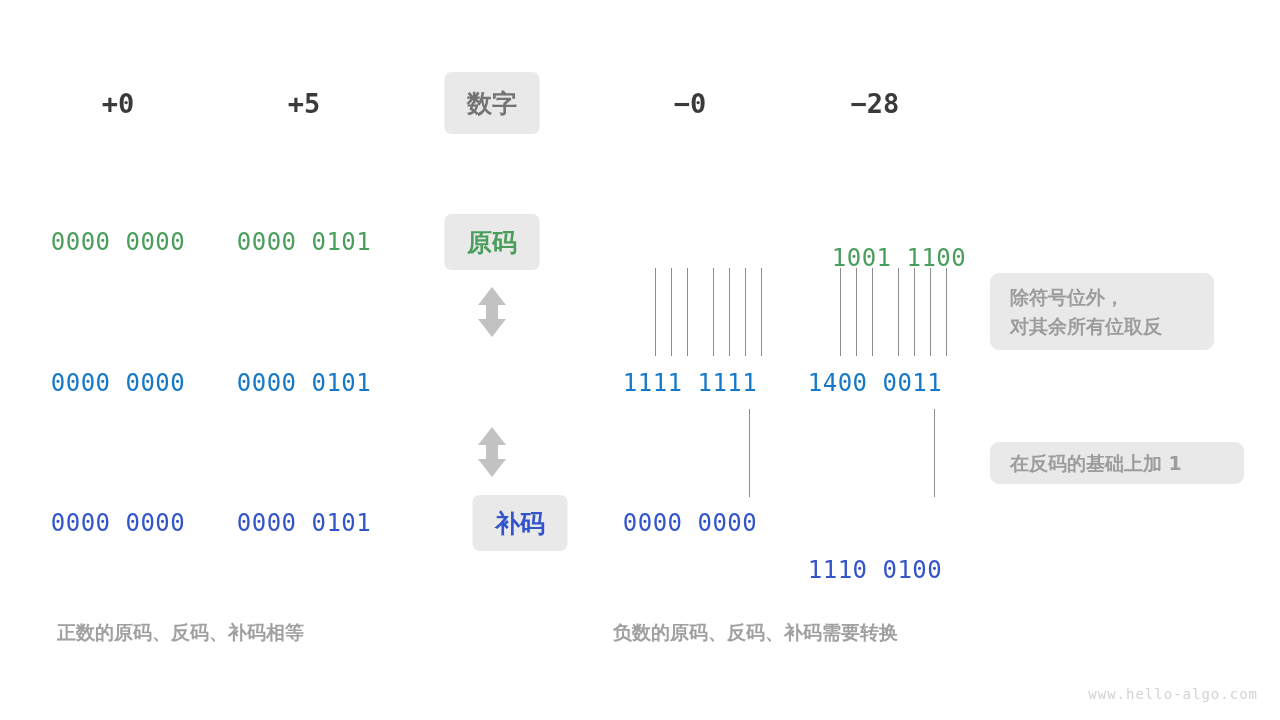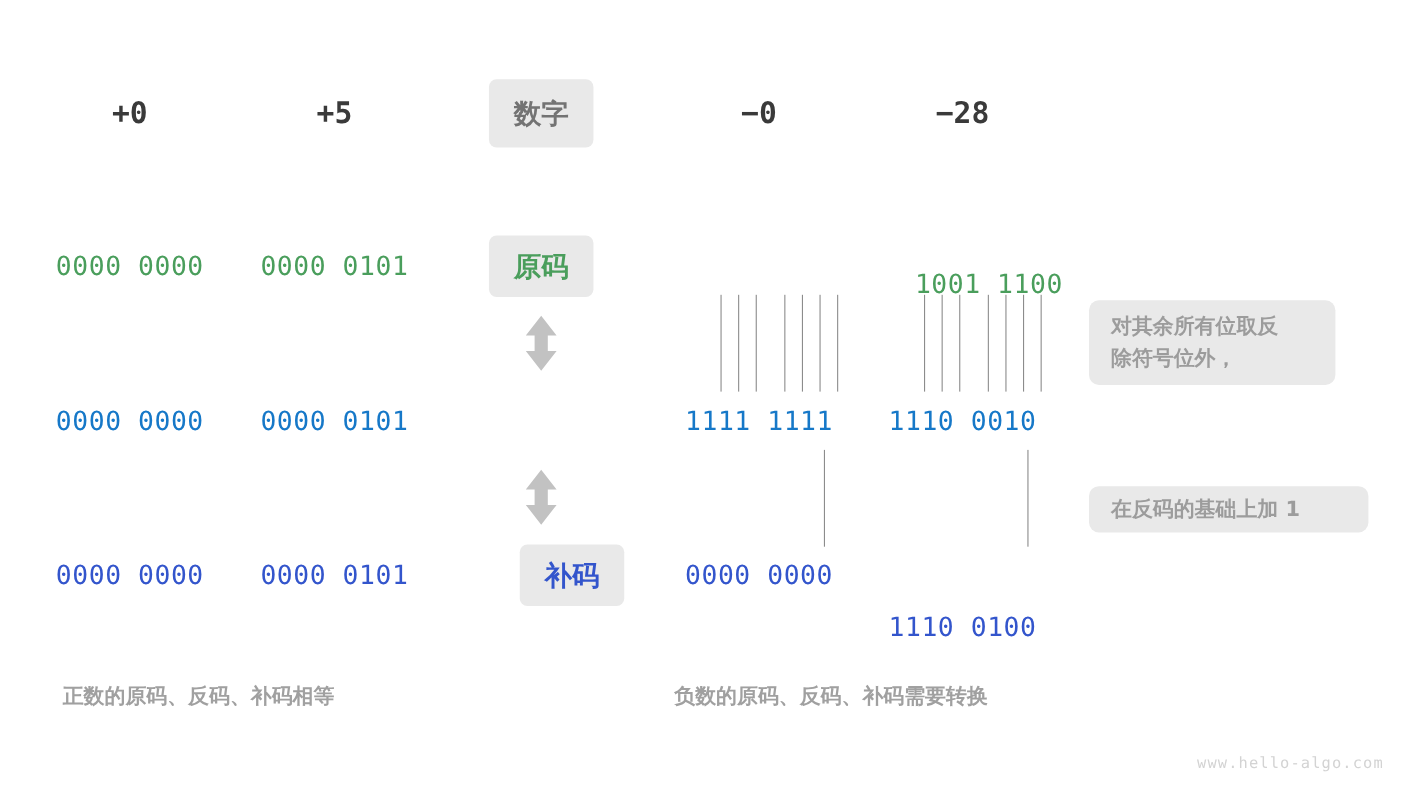--- a/index.html
+++ b/index.html
@@ -106,43 +106,43 @@
     <svg width="34" height="52" viewBox="0 0 34 52" xmlns="http://www.w3.org/2000/svg">
       <path d="M17 1 L31 19 L23 19 L23 33 L31 33 L17 51 L3 33 L11 33 L11 19 L3 19 Z" fill="#c2c2c2"></path>
     </svg>
   </div>
 
   <div class="cell bits c-blue" style="left:118px;top:383px;">0000 0000</div>
   <div class="cell bits c-blue" style="left:304px;top:383px;">0000 0101</div>
 
 
   <div class="cell bits c-blue" style="left:690px;top:383px;">1111 1111</div>
-  <div class="cell bits c-blue" style="left:875px;top:383px;">1110 0010</div>
+  <div class="cell bits c-blue" style="left:875px;top:383px;">1400 0011</div>
 
   <div class="bitline" style="left:749px;top:409px;height:88px;"></div>
   <div class="bitline" style="left:934px;top:409px;height:88px;"></div>
 
   <div class="dblarrow" style="left:492px;top:454px;">
     <svg width="34" height="52" viewBox="0 0 34 52" xmlns="http://www.w3.org/2000/svg">
       <path d="M17 1 L31 19 L23 19 L23 33 L31 33 L17 51 L3 33 L11 33 L11 19 L3 19 Z" fill="#c2c2c2"></path>
     </svg>
   </div>
 
   <div class="cell bits c-indigo" style="left:118px;top:523px;">0000 0000</div>
   <div class="cell bits c-indigo" style="left:304px;top:523px;">0000 0101</div>
 
   <div class="pill pill-label c-indigo" style="left:520px;top:523px;">补码</div>
 
   <div class="cell bits c-indigo" style="left:690px;top:523px;">0000 0000</div>
   <div class="cell bits c-indigo" style="left:875px;top:523px;margin-top:47px;">1110 0100</div>
 
   <div class="note" style="left:990px;top:273px;width:224px;height:77px;">
     <div>
+      <div>除符号位外，</div>
       <div>对其余所有位取反</div>
-      <div>除符号位外，</div>
     </div>
   </div>
 
   <div class="note" style="left:990px;top:442px;width:254px;height:42px;text-align:right;">
     <div>在反码的基础上加  1</div>
   </div>
 
   <div class="caption" style="left:613px;top:620px;">负数的原码、反码、补码需要转换</div>
   <div class="caption" style="left:57px;top:620px;">正数的原码、反码、补码相等</div>
 

